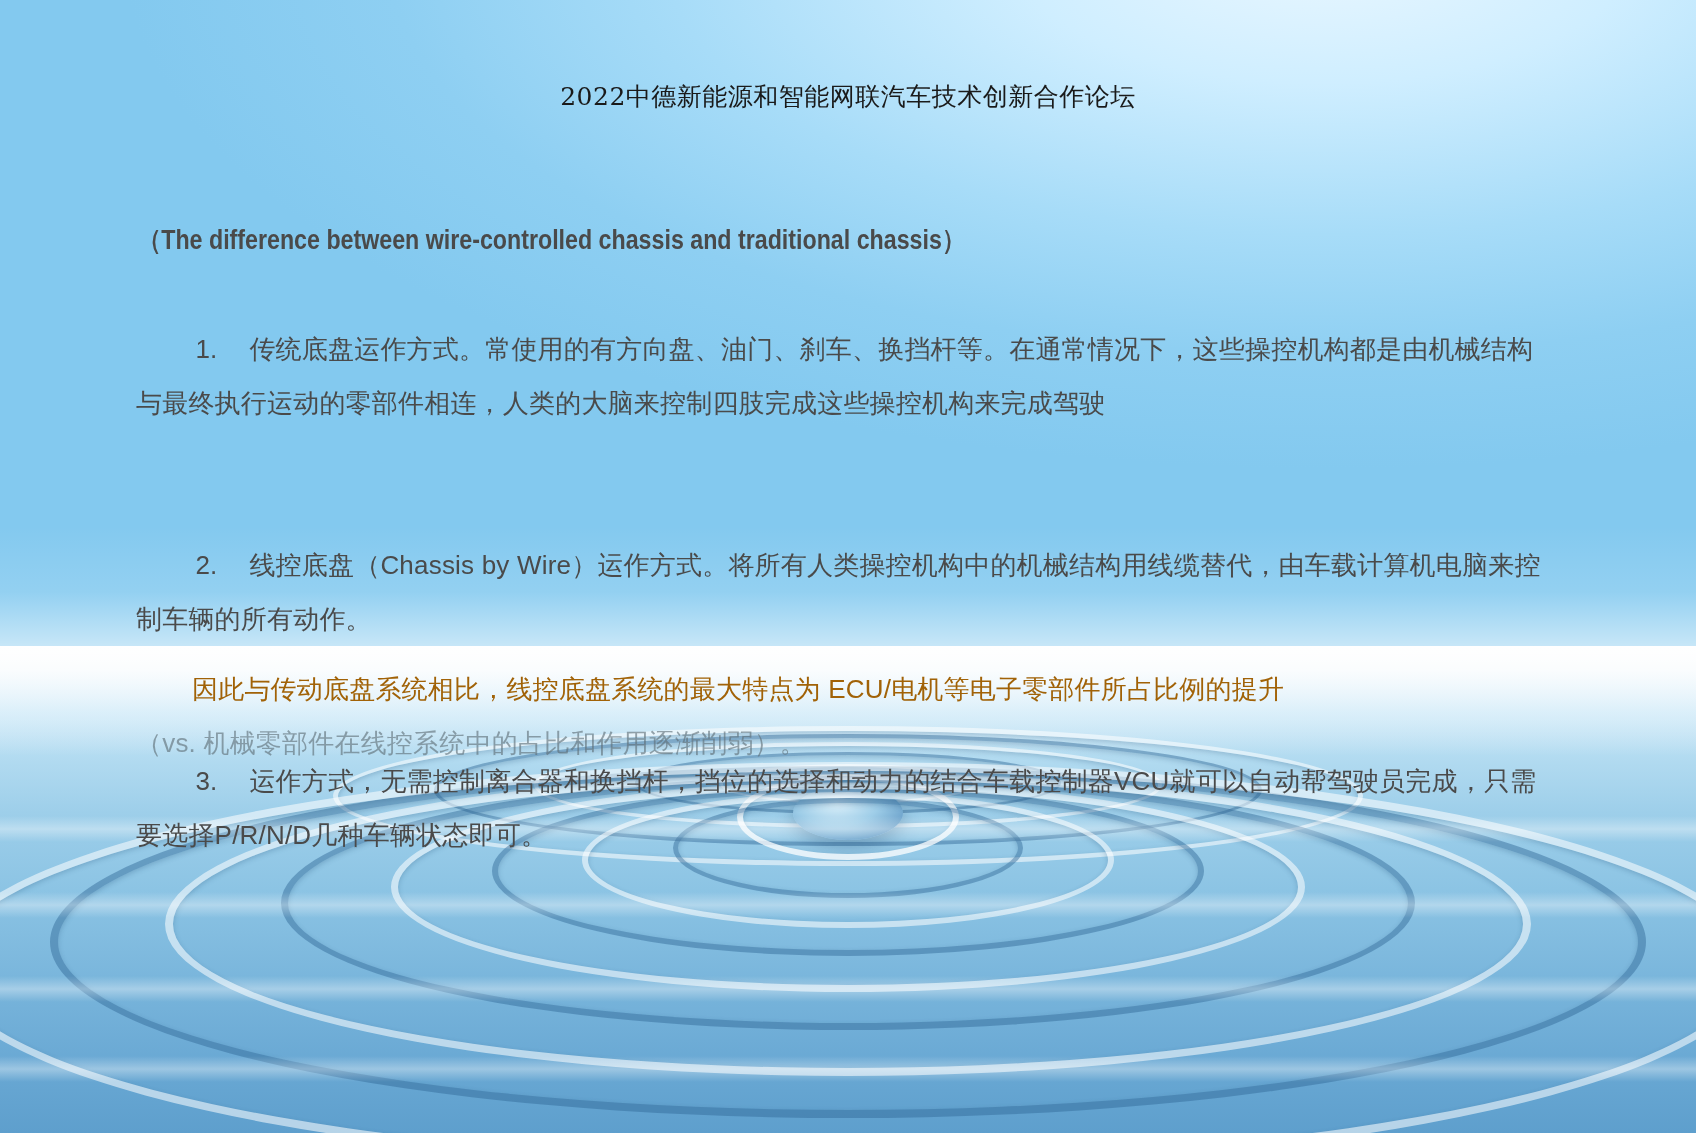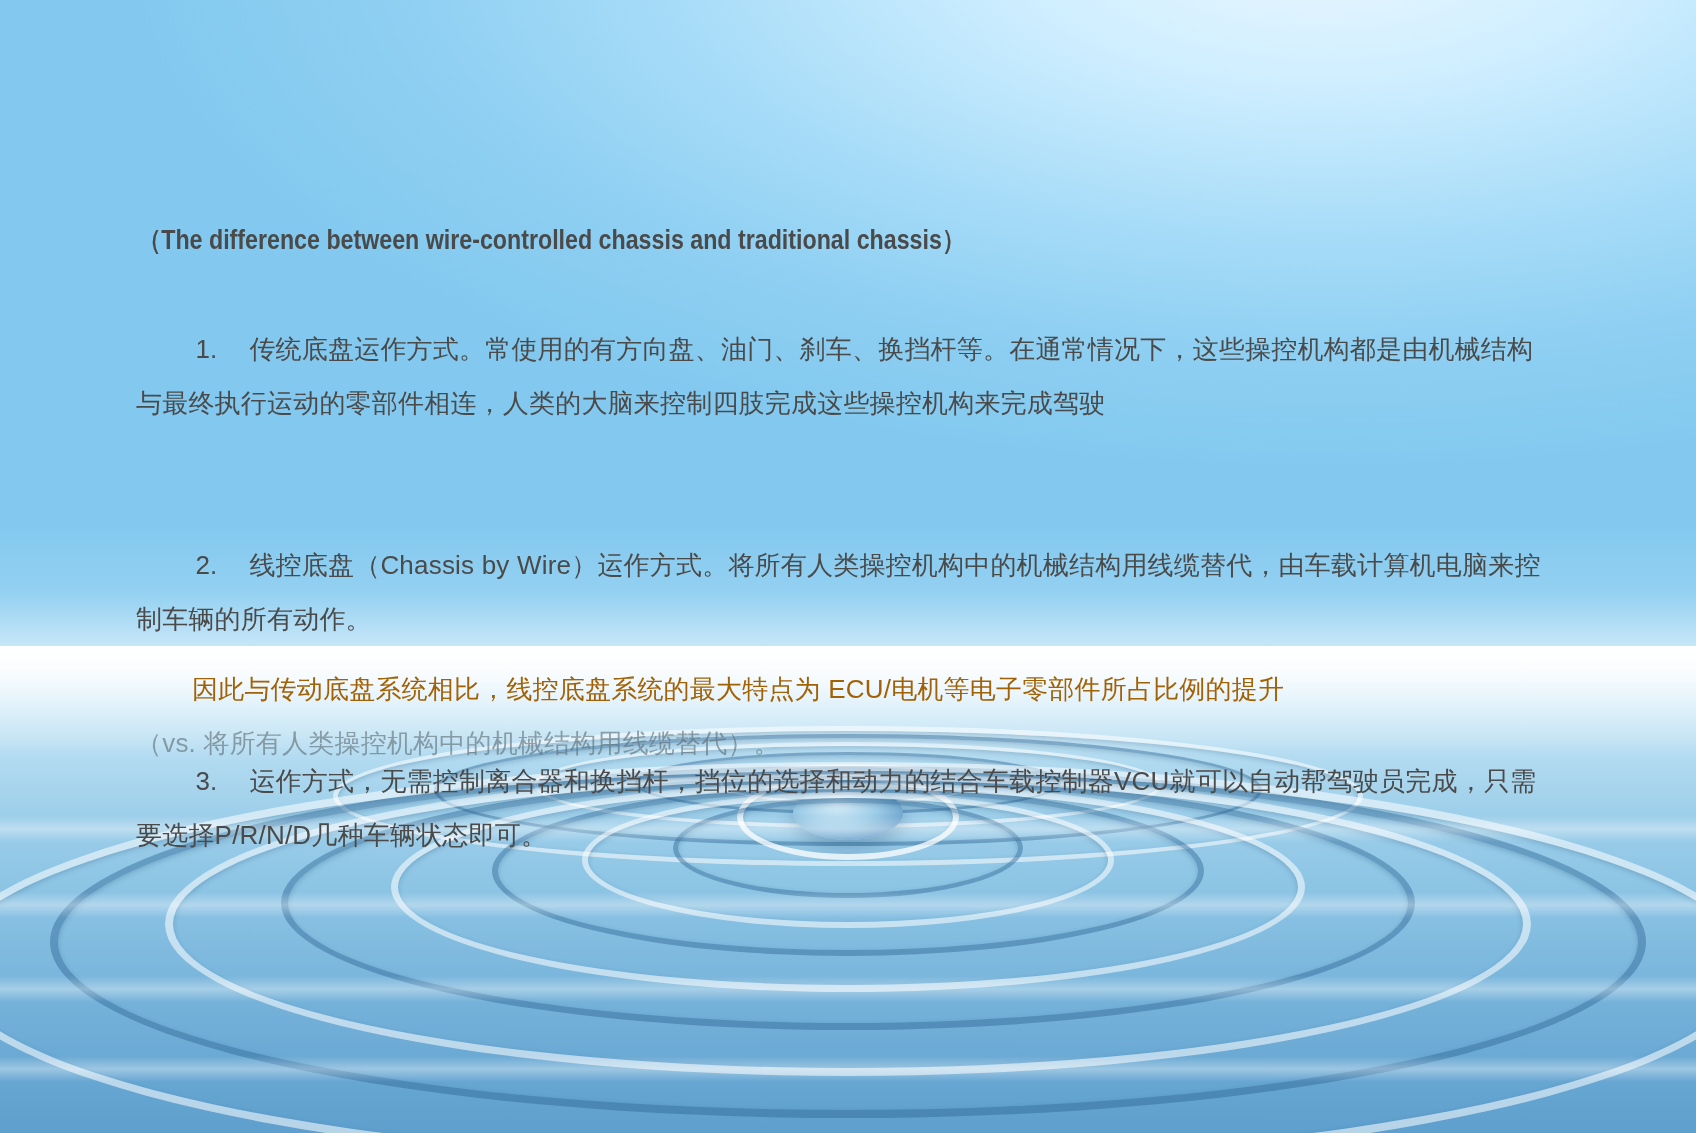--- a/index.html
+++ b/index.html
@@ -203,20 +203,21 @@
 
       <div class="sheen" style="top:170px;"></div>
       <div class="sheen" style="top:246px;"></div>
       <div class="sheen" style="top:330px;"></div>
       <div class="sheen" style="top:410px;"></div>
     </div>
   </div>
 
   <div class="content">
 
+    <div class="slide-title">2022中德新能源和智能网联汽车技术创新合作论坛</div>
 
 
     <div class="heading-en">（The difference between wire-controlled chassis and traditional chassis）</div>
 
     <div class="body-block">
 
       <div class="para">
         <span class="num">1.</span><span>传统底盘运作方式。常使用的有方向盘、油门、刹车、换挡杆等。在通常情况下，这些操控机构都是由机械结构与最终执行运动的零部件相连，人类的大脑来控制四肢完成这些操控机构来完成驾驶</span>
       </div>
 
@@ -225,17 +226,17 @@
       </div>
 
       <div class="para">
         <span class="num">3.</span><span>运作方式，无需控制离合器和换挡杆，挡位的选择和动力的结合车载控制器VCU就可以自动帮驾驶员完成，只需要选择P/R/N/D几种车辆状态即可。</span>
       </div>
 
     </div>
 
     <div class="closing">
       <div class="closing-line1">因此与传动底盘系统相比，线控底盘系统的最大特点为 ECU/电机等电子零部件所占比例的提升</div>
-      <div class="closing-line2">（vs. 将所有人类操控机构中的机械结构用线缆替代）。</div>
+      <div class="closing-line2">（vs. 机械零部件在线控系统中的占比和作用逐渐削弱）。</div>
     </div>
 
   </div>
 </div>
 
 </body></html>

